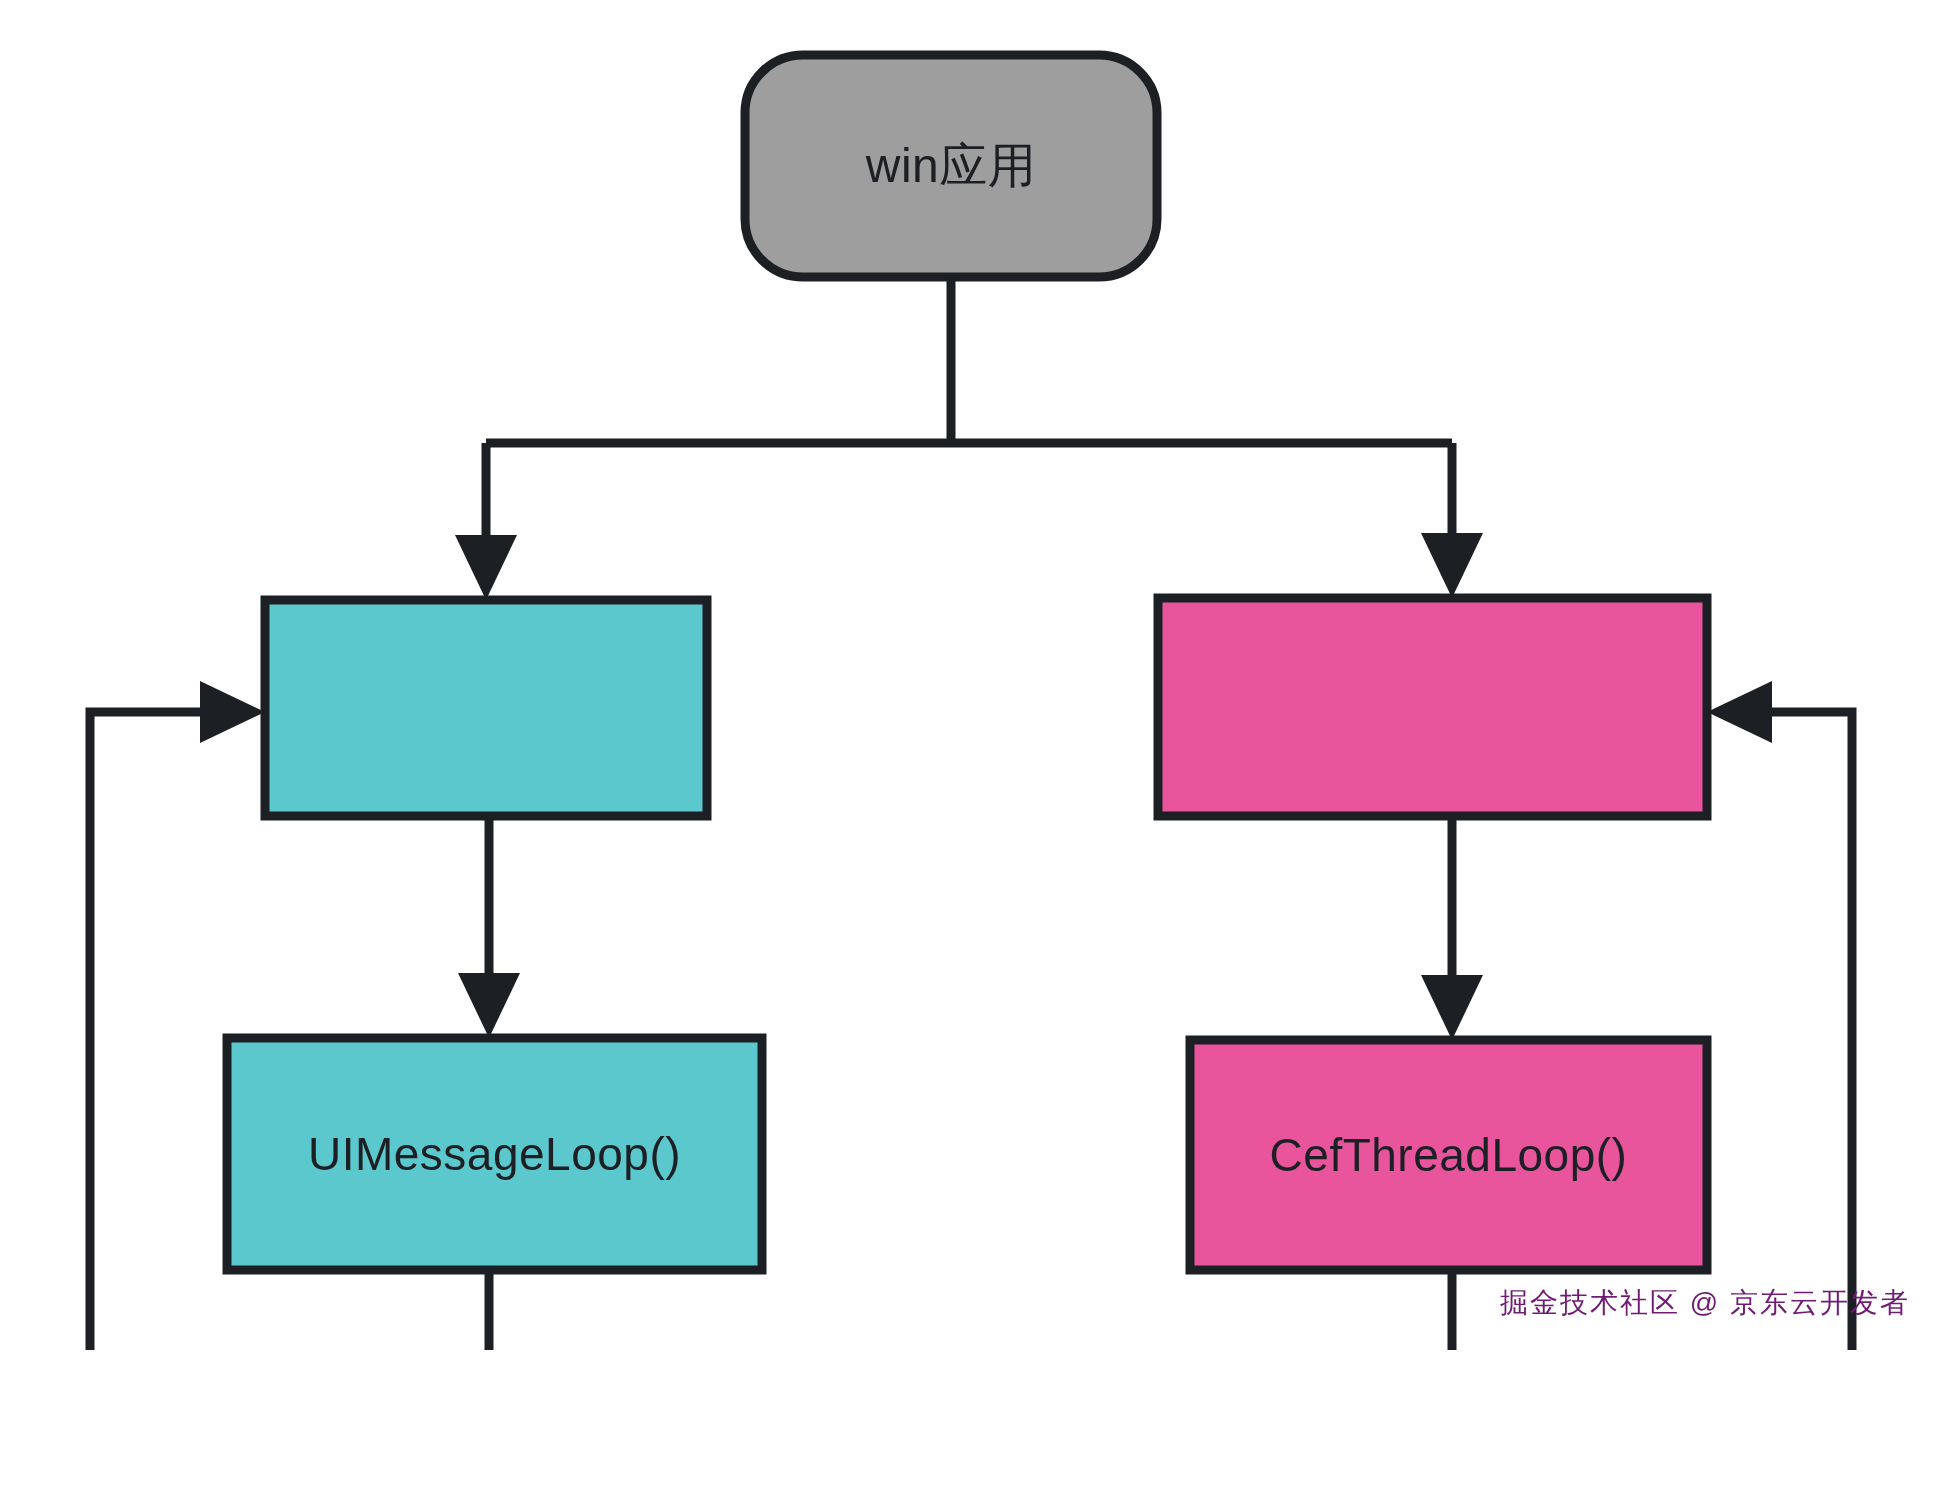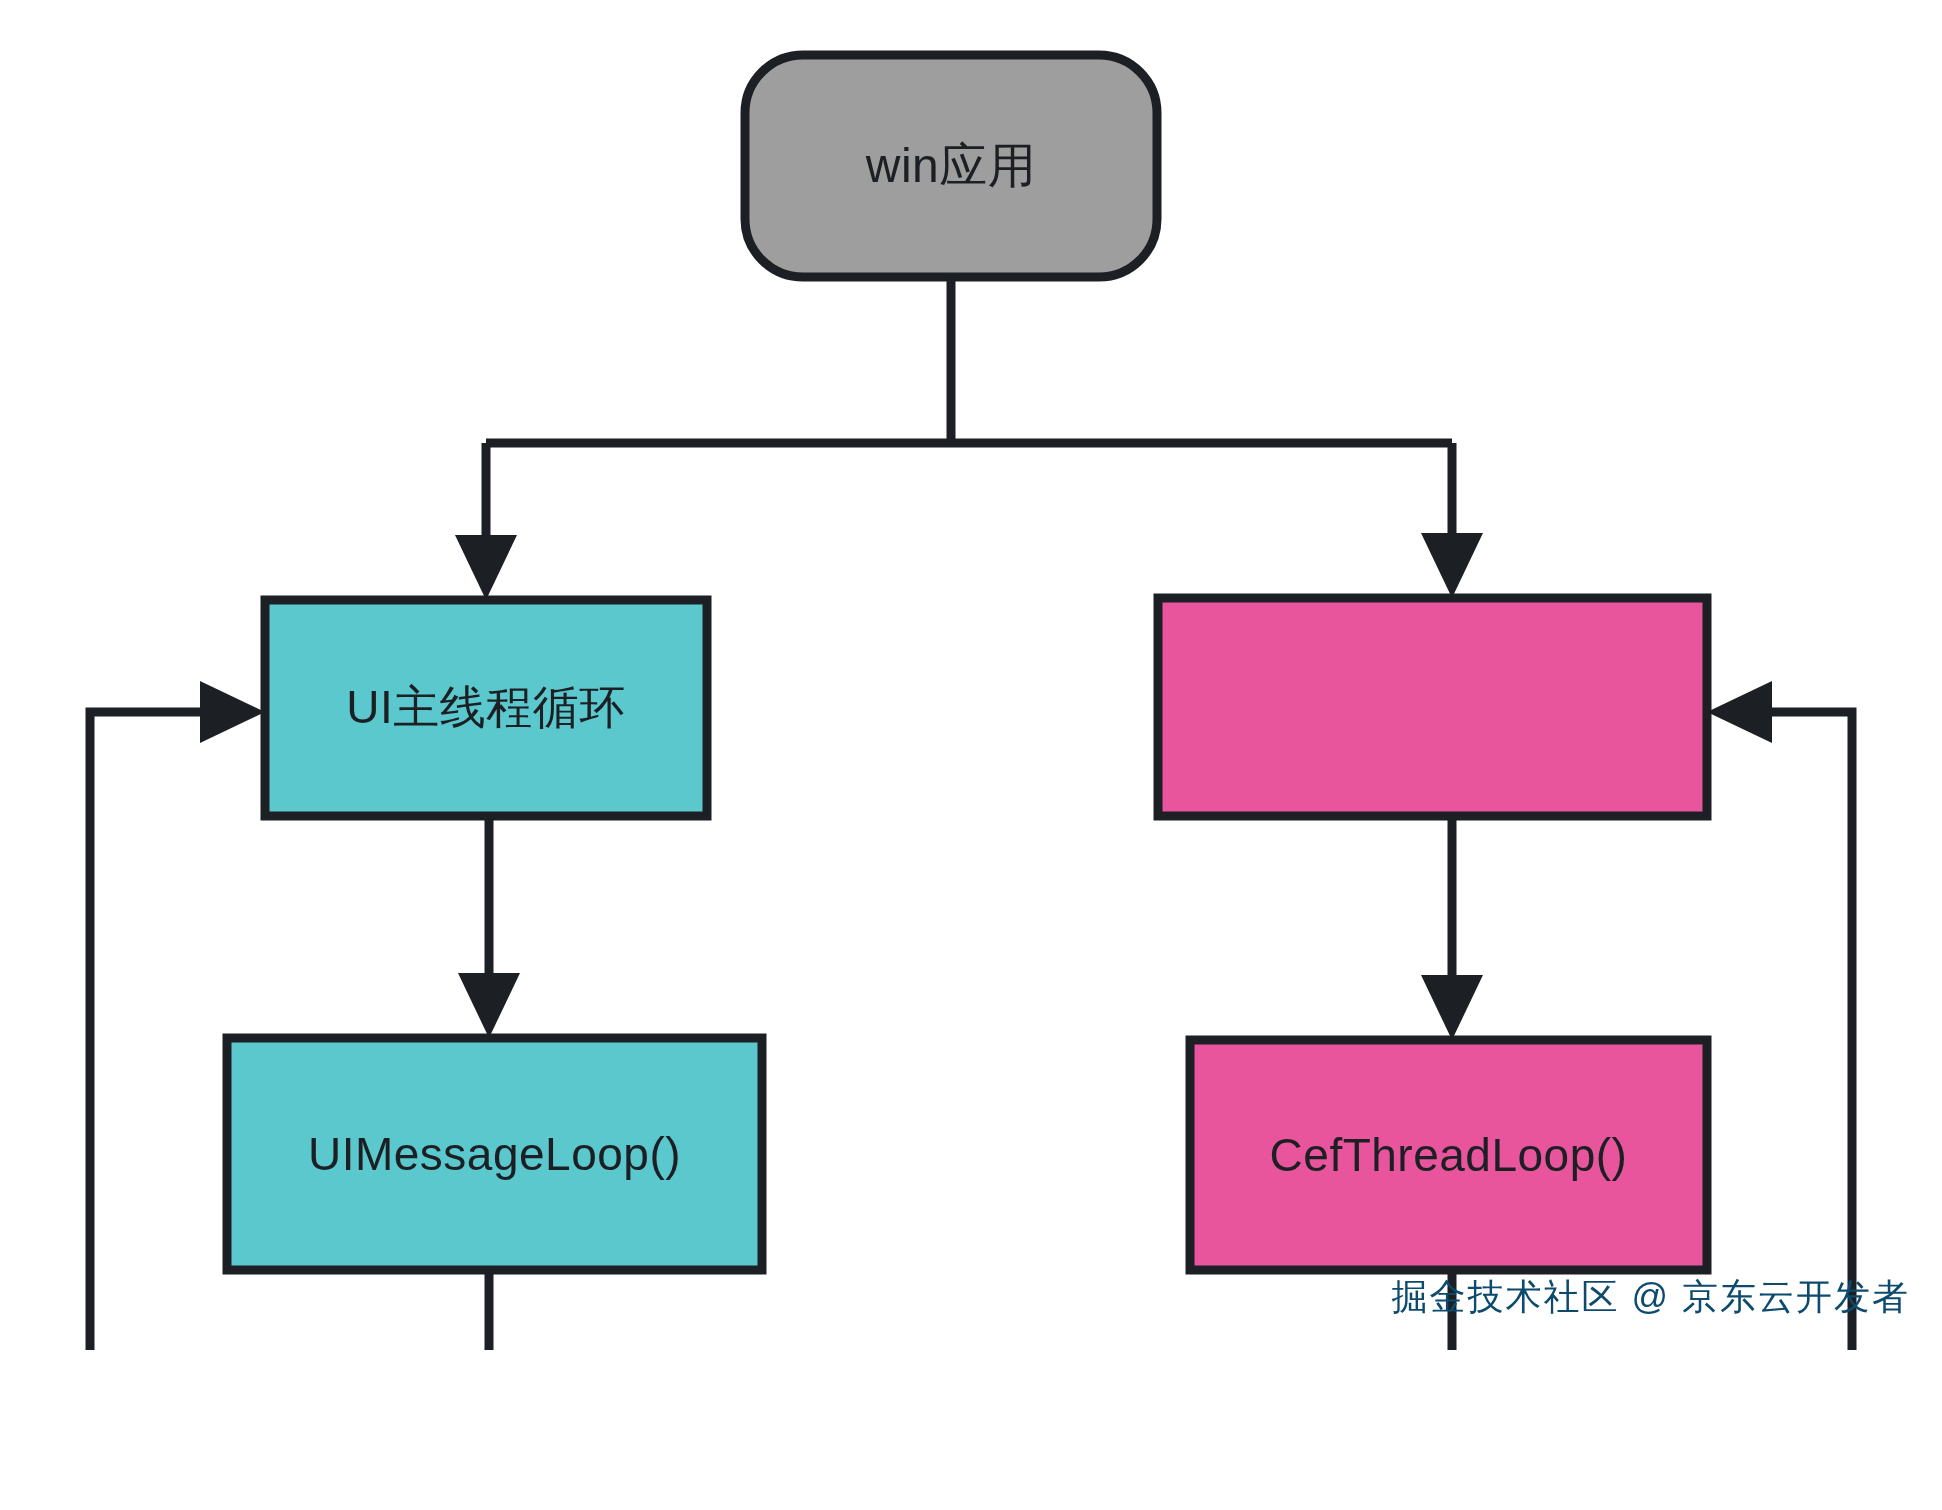--- a/index.html
+++ b/index.html
@@ -53,22 +53,22 @@
     left: 227px; top: 1038px; width: 535px; height: 232px;
   }
   #label-cef-thread-loop {
     left: 1190px; top: 1040px; width: 517px; height: 230px;
   }
   #watermark {
     position: absolute;
     right: 32px;
     bottom: 28px;
     font-family: "Liberation Sans", "DejaVu Sans", sans-serif;
-    font-size: 36px;
-    color: #0c4a6e;
+    font-size: 28px;
+    color: #701a75;
     letter-spacing: 2px;
     white-space: nowrap;
     user-select: none;
   }
 </style>
 </head>
 <body>
 
 <div id="stage">
 
@@ -105,21 +105,20 @@
 
     <path d="M 489 1270 L 489 1398 L 90 1398 L 90 712 L 210 712" fill="none" stroke="#1c1f24" stroke-width="9"></path>
     <polygon points="265,712 200,681 200,743" fill="#1c1f24"></polygon>
 
     <path d="M 1452 1270 L 1452 1398 L 1852 1398 L 1852 712 L 1762 712" fill="none" stroke="#1c1f24" stroke-width="9"></path>
     <polygon points="1707,712 1772,681 1772,743" fill="#1c1f24"></polygon>
   </svg>
 
   <div class="node-label" id="label-root">win应用</div>
 
-  <div class="node-label" id="label-ui-loop">UI主线程循环</div>
 
 
   <div class="node-label" id="label-cef-thread-loop">CefThreadLoop()</div>
 
   <div class="node-label" id="label-ui-message-loop">UIMessageLoop()</div>
 
   <div id="watermark">掘金技术社区 @ 京东云开发者</div>
 
 </div>
 

